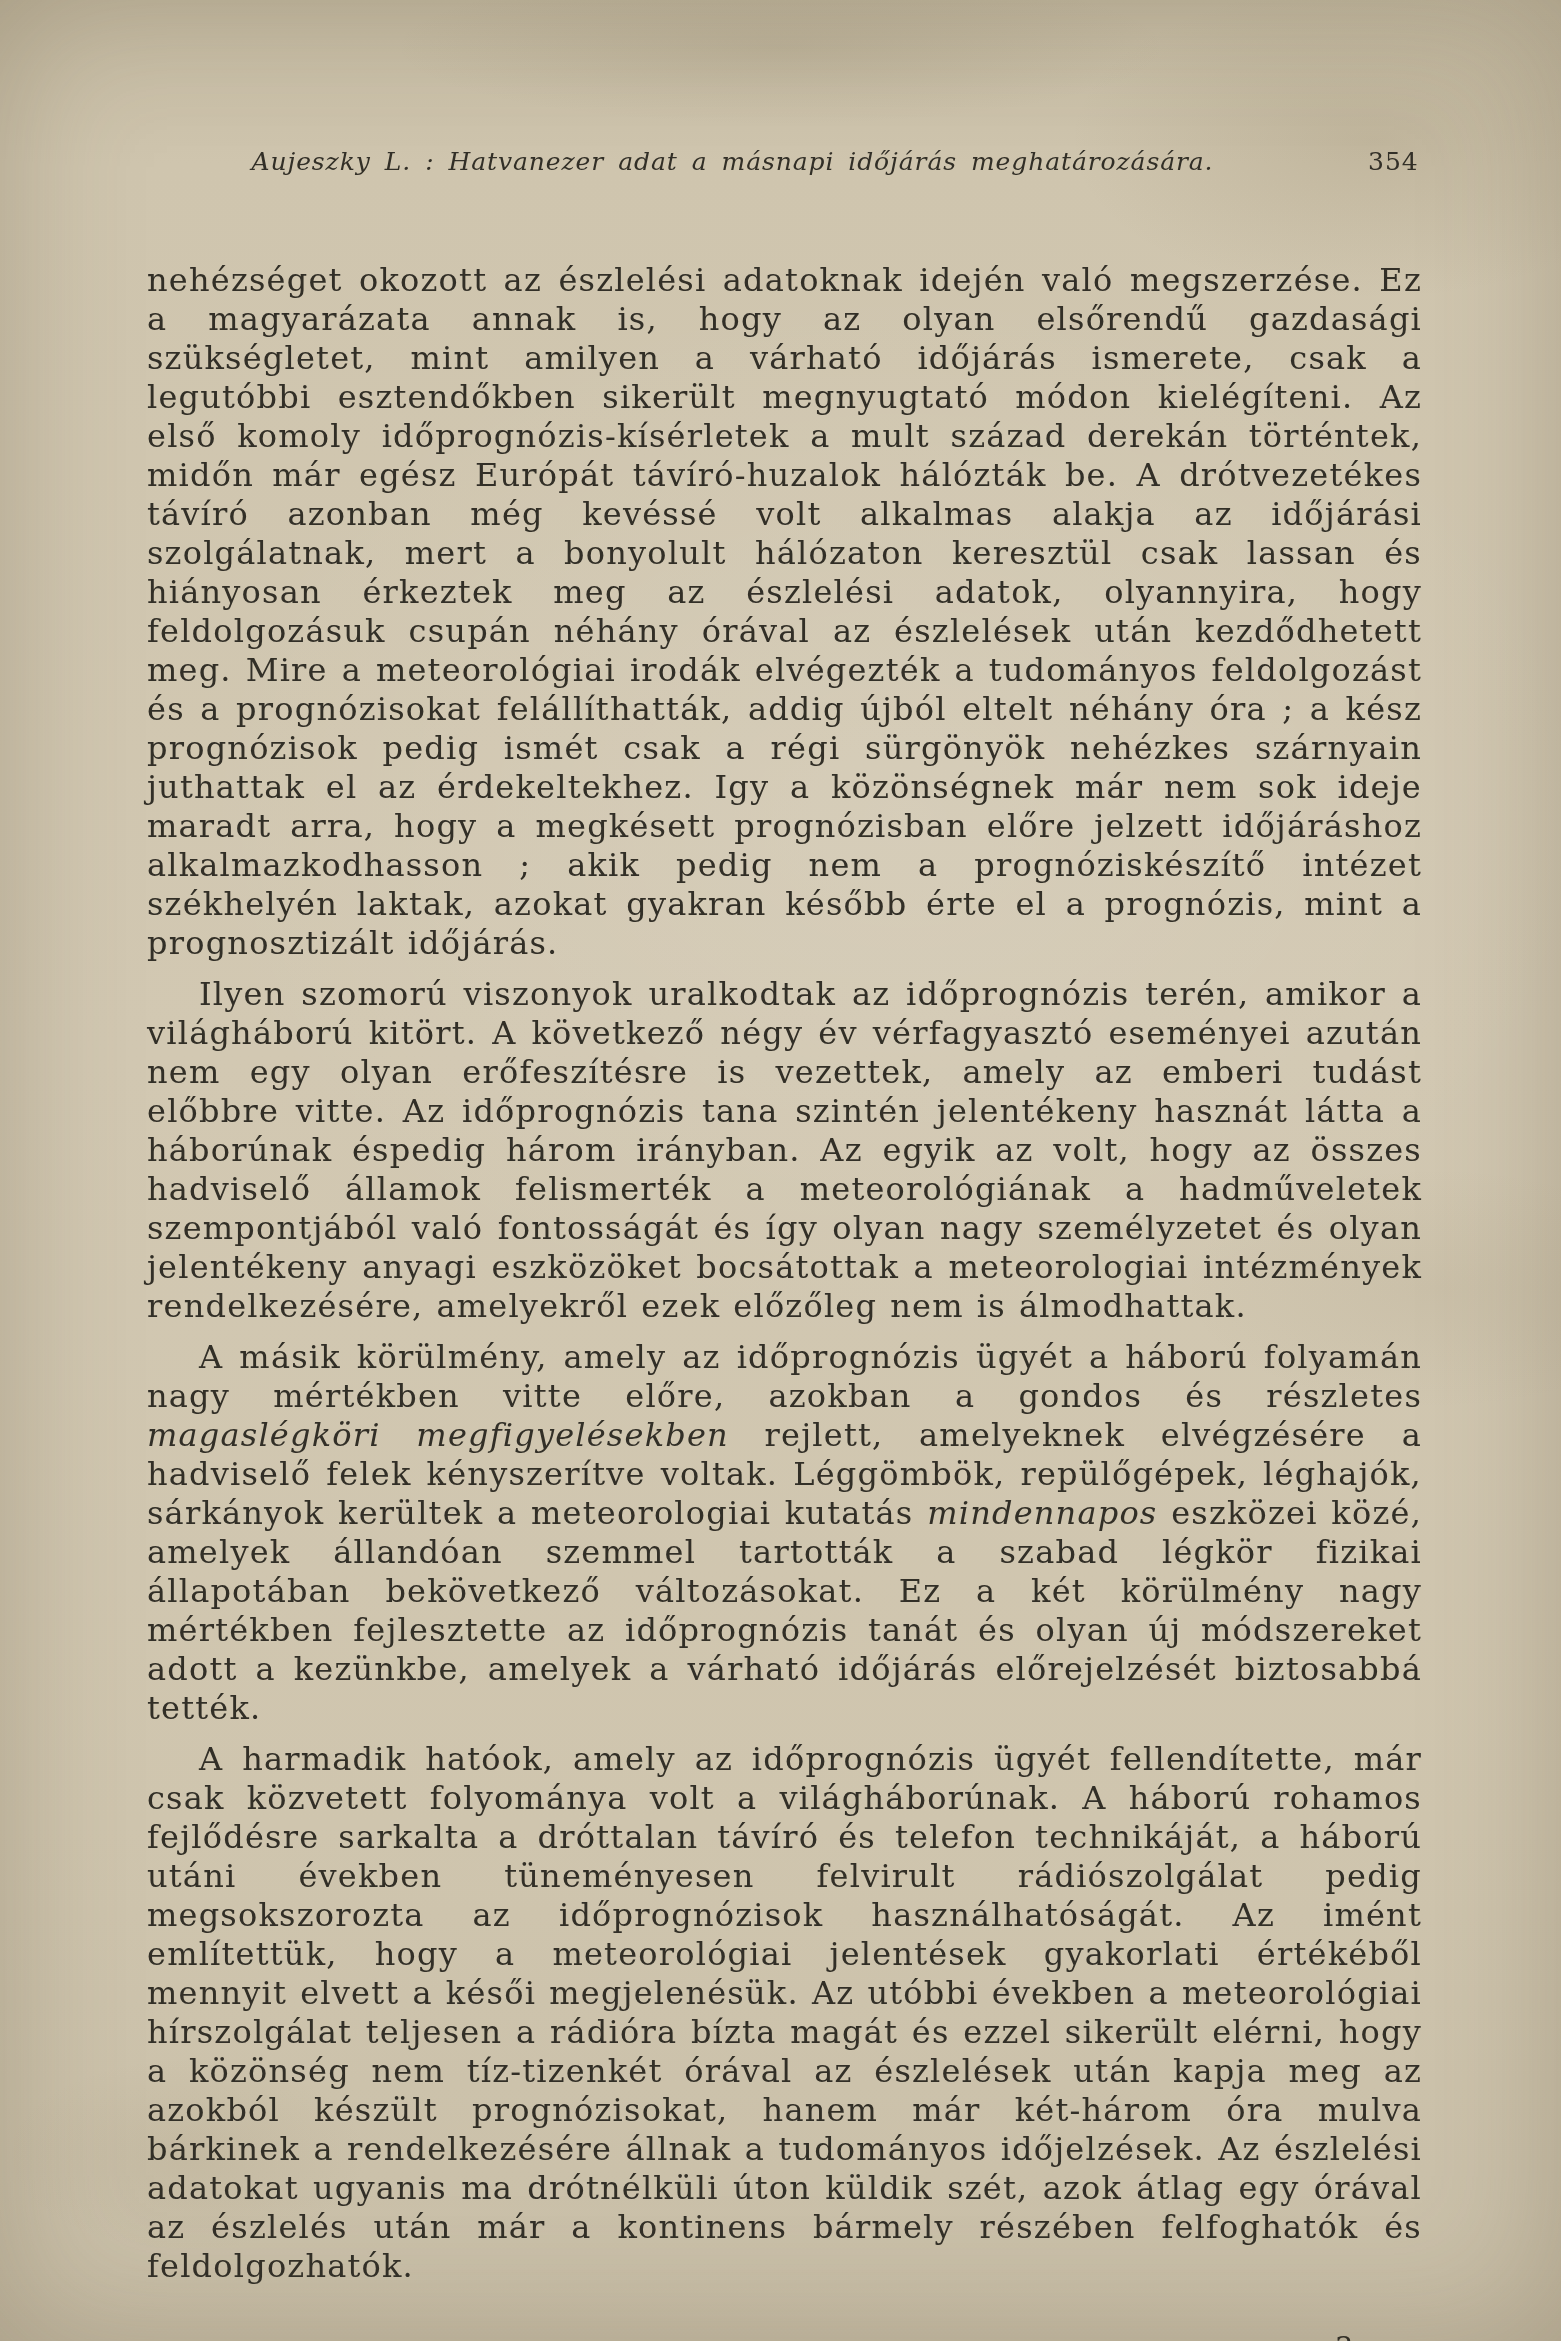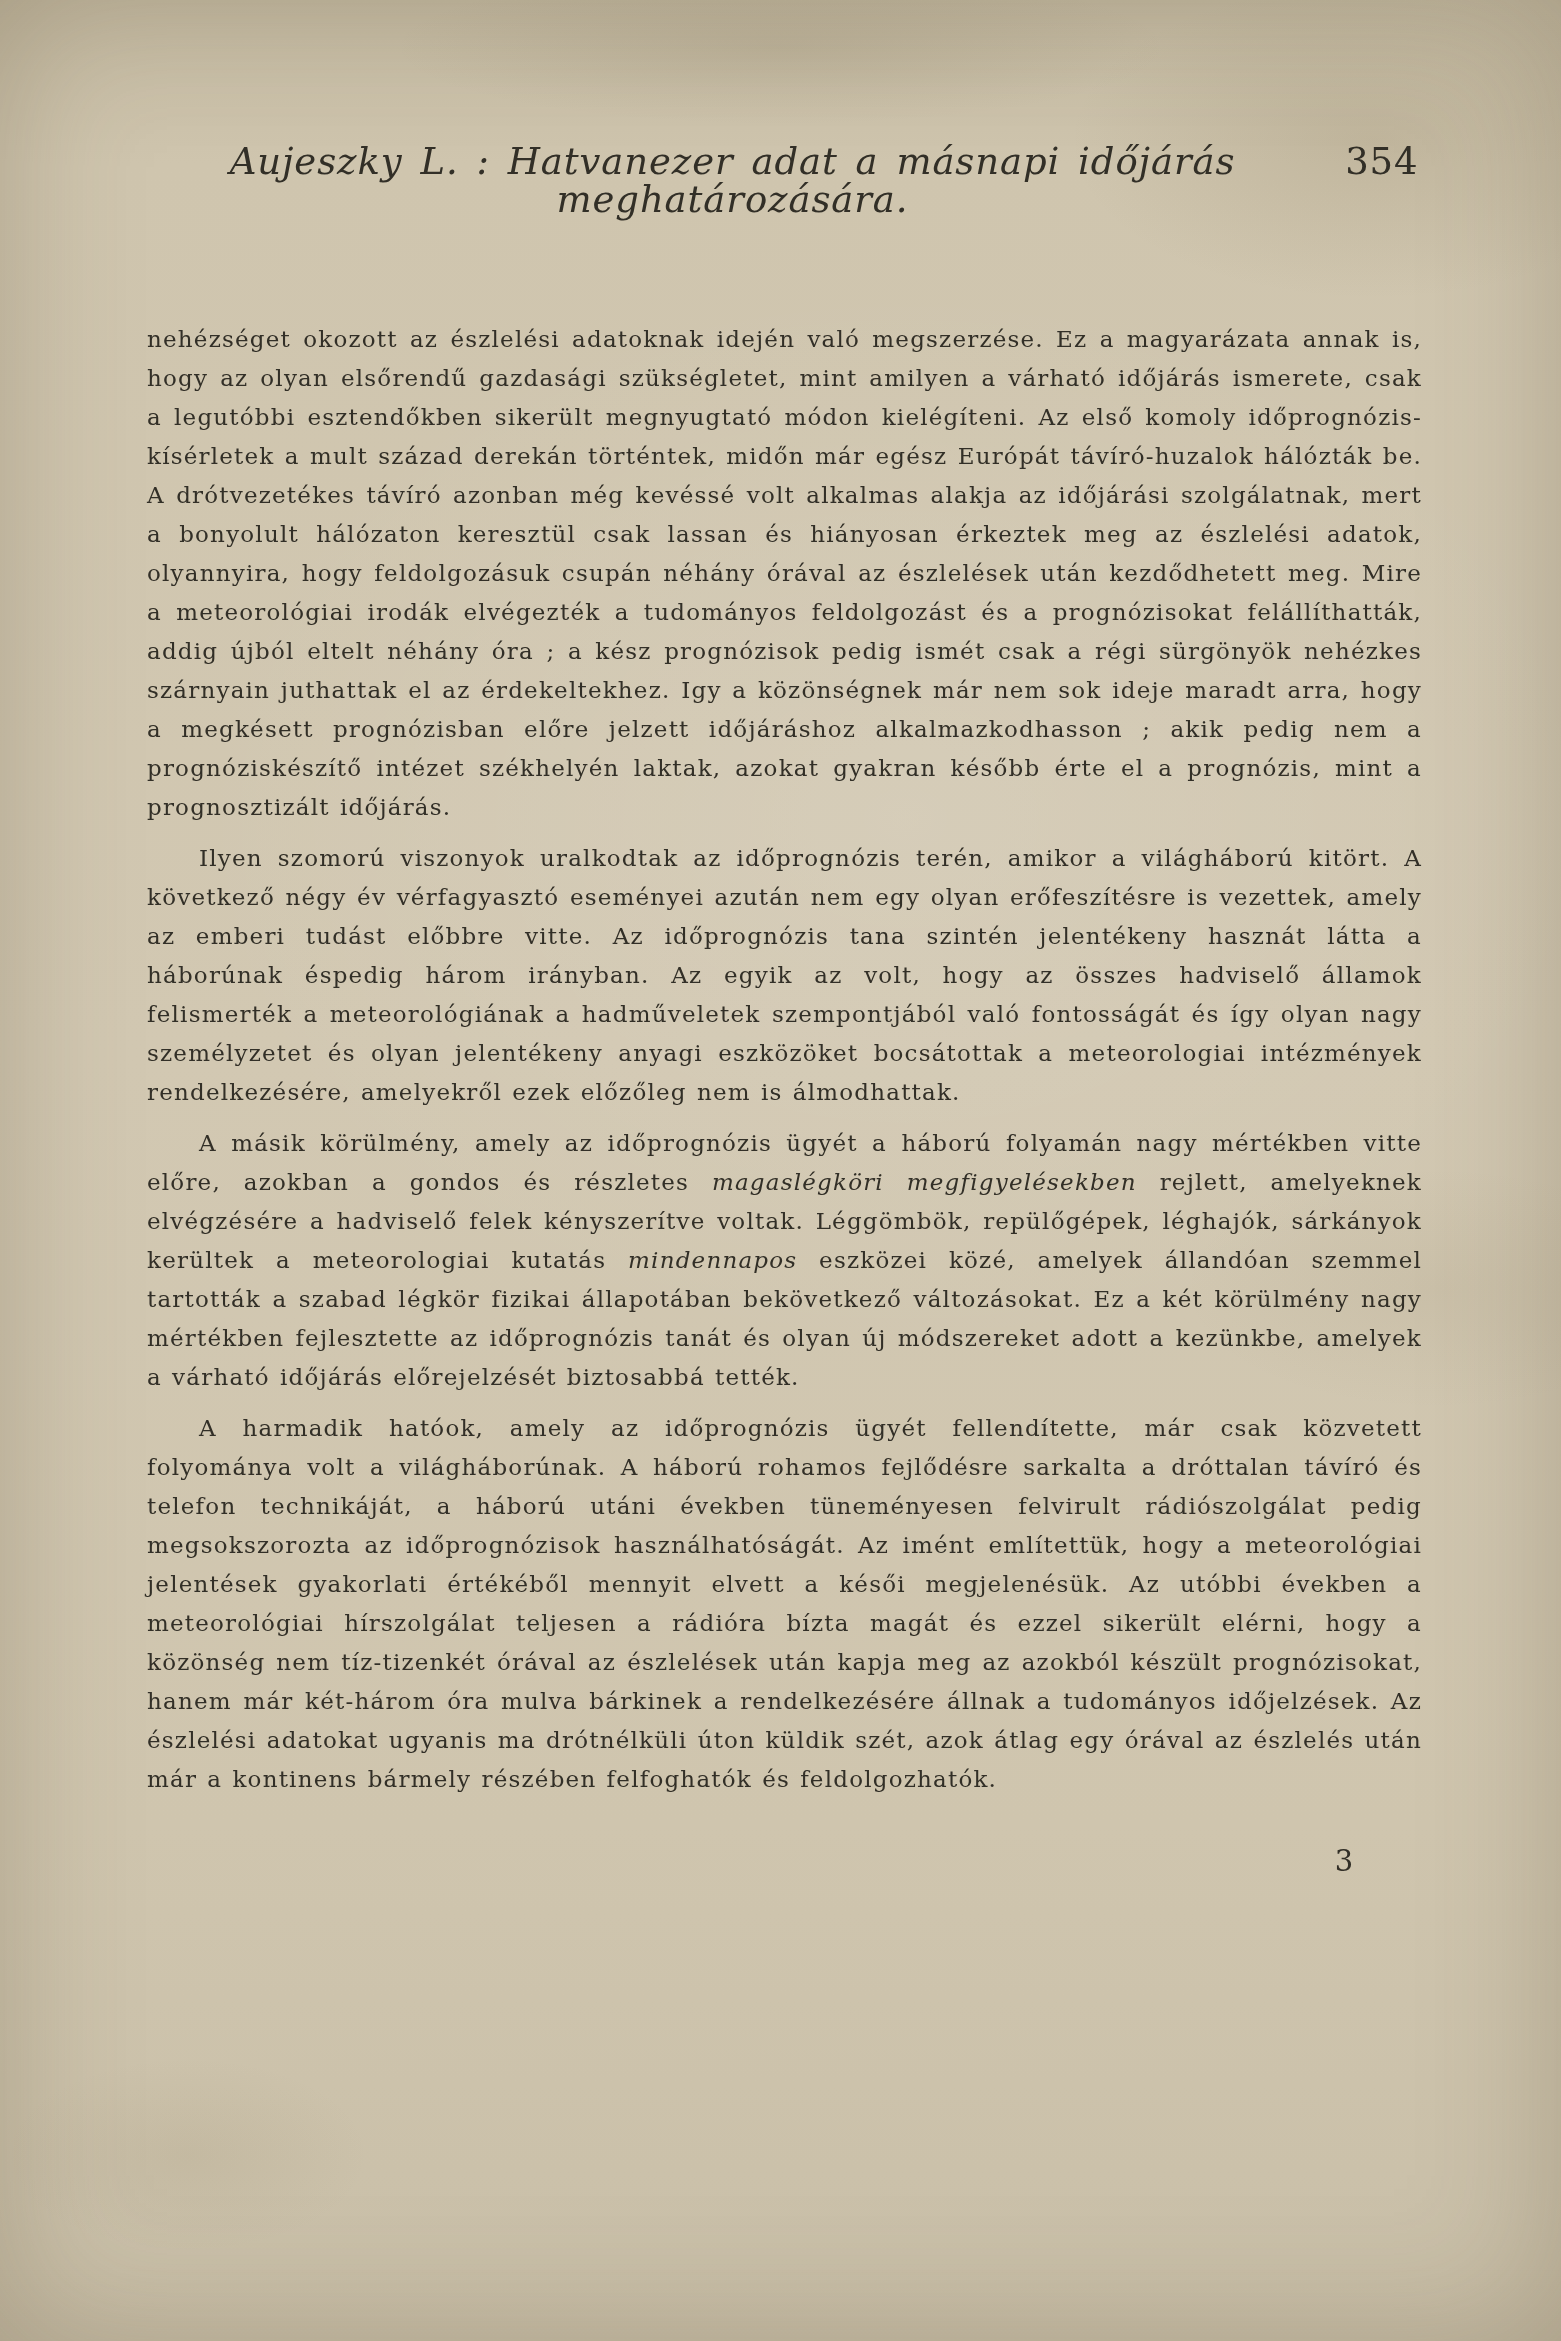--- a/index.html
+++ b/index.html
@@ -23,40 +23,40 @@
     color: #322f27;
   }
   .textblock {
     position: absolute;
     left: 147px;
     top: 143px;
     width: 1275px;
   }
   .running-header {
     position: relative;
-    font-size: 37px;
+    font-size: 25px;
     line-height: 38px;
-    margin-bottom: 101px;
+    margin-bottom: 80px;
     letter-spacing: 0.9px;
   }
   .running-title {
     font-style: italic;
     text-align: center;
     padding-right: 104px;
     word-spacing: 5.2px;
   }
   .running-pagenum {
     position: absolute;
     right: 3.5px;
     top: 0;
     font-style: normal;
     letter-spacing: 0.9px;
   }
   .body-text {
-    font-size: 23px;
+    font-size: 32px;
     line-height: 39px;
     text-align: justify;
     letter-spacing: 1.2px;
     word-spacing: 1.7px;
   }
   .para { margin: 0; }
   .para.indent { text-indent: 52px; margin-top: 12px; }
   .em { font-style: italic; }
   .signature-mark {
     margin-top: 45px;

